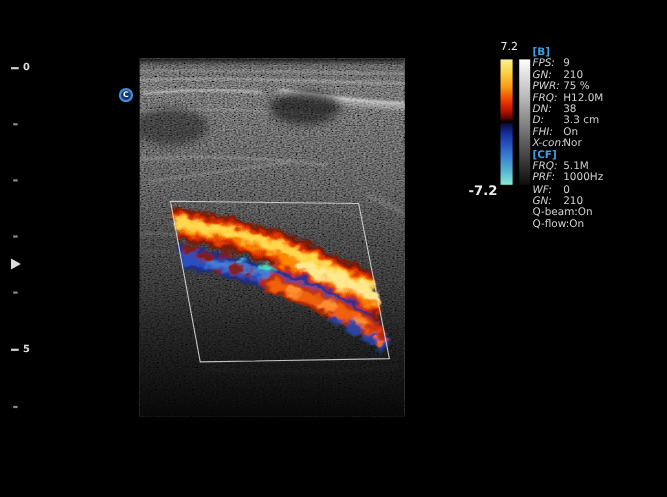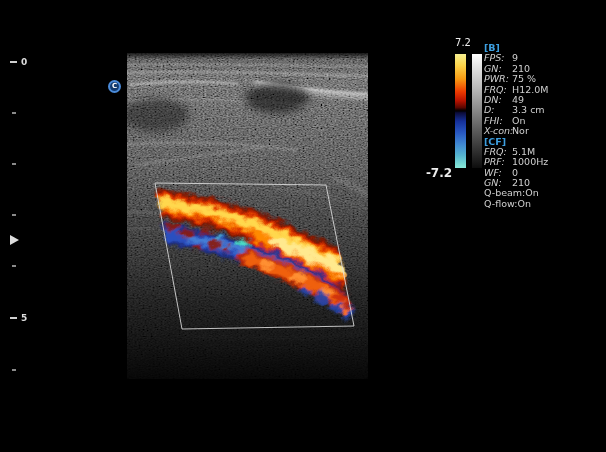--- a/index.html
+++ b/index.html
@@ -185,21 +185,21 @@
   <div class="colorbar"></div>
   <div class="graybar"></div>
   <div class="scale-min">-7.2</div>
 
   <div class="panel">
     <div class="pline phead">[B]</div>
     <div class="pline"><span class="lbl">FPS:</span><span>9</span></div>
     <div class="pline"><span class="lbl">GN:</span><span>210</span></div>
     <div class="pline"><span class="lbl">PWR:</span><span>75 %</span></div>
     <div class="pline"><span class="lbl">FRQ:</span><span>H12.0M</span></div>
-    <div class="pline"><span class="lbl">DN:</span><span>49</span></div>
+    <div class="pline"><span class="lbl">DN:</span><span>38</span></div>
     <div class="pline"><span class="lbl">D:</span><span>3.3 cm</span></div>
     <div class="pline"><span class="lbl">FHI:</span><span>On</span></div>
     <div class="pline"><span class="lbl">X-con:</span><span>Nor</span></div>
     <div class="pline phead">[CF]</div>
     <div class="pline"><span class="lbl">FRQ:</span><span>5.1M</span></div>
     <div class="pline"><span class="lbl">PRF:</span><span>1000Hz</span></div>
     <div class="pline"><span class="lbl">WF:</span><span>0</span></div>
     <div class="pline"><span class="lbl">GN:</span><span>210</span></div>
     <div class="pline">Q-beam:On</div>
     <div class="pline">Q-flow:On</div>

